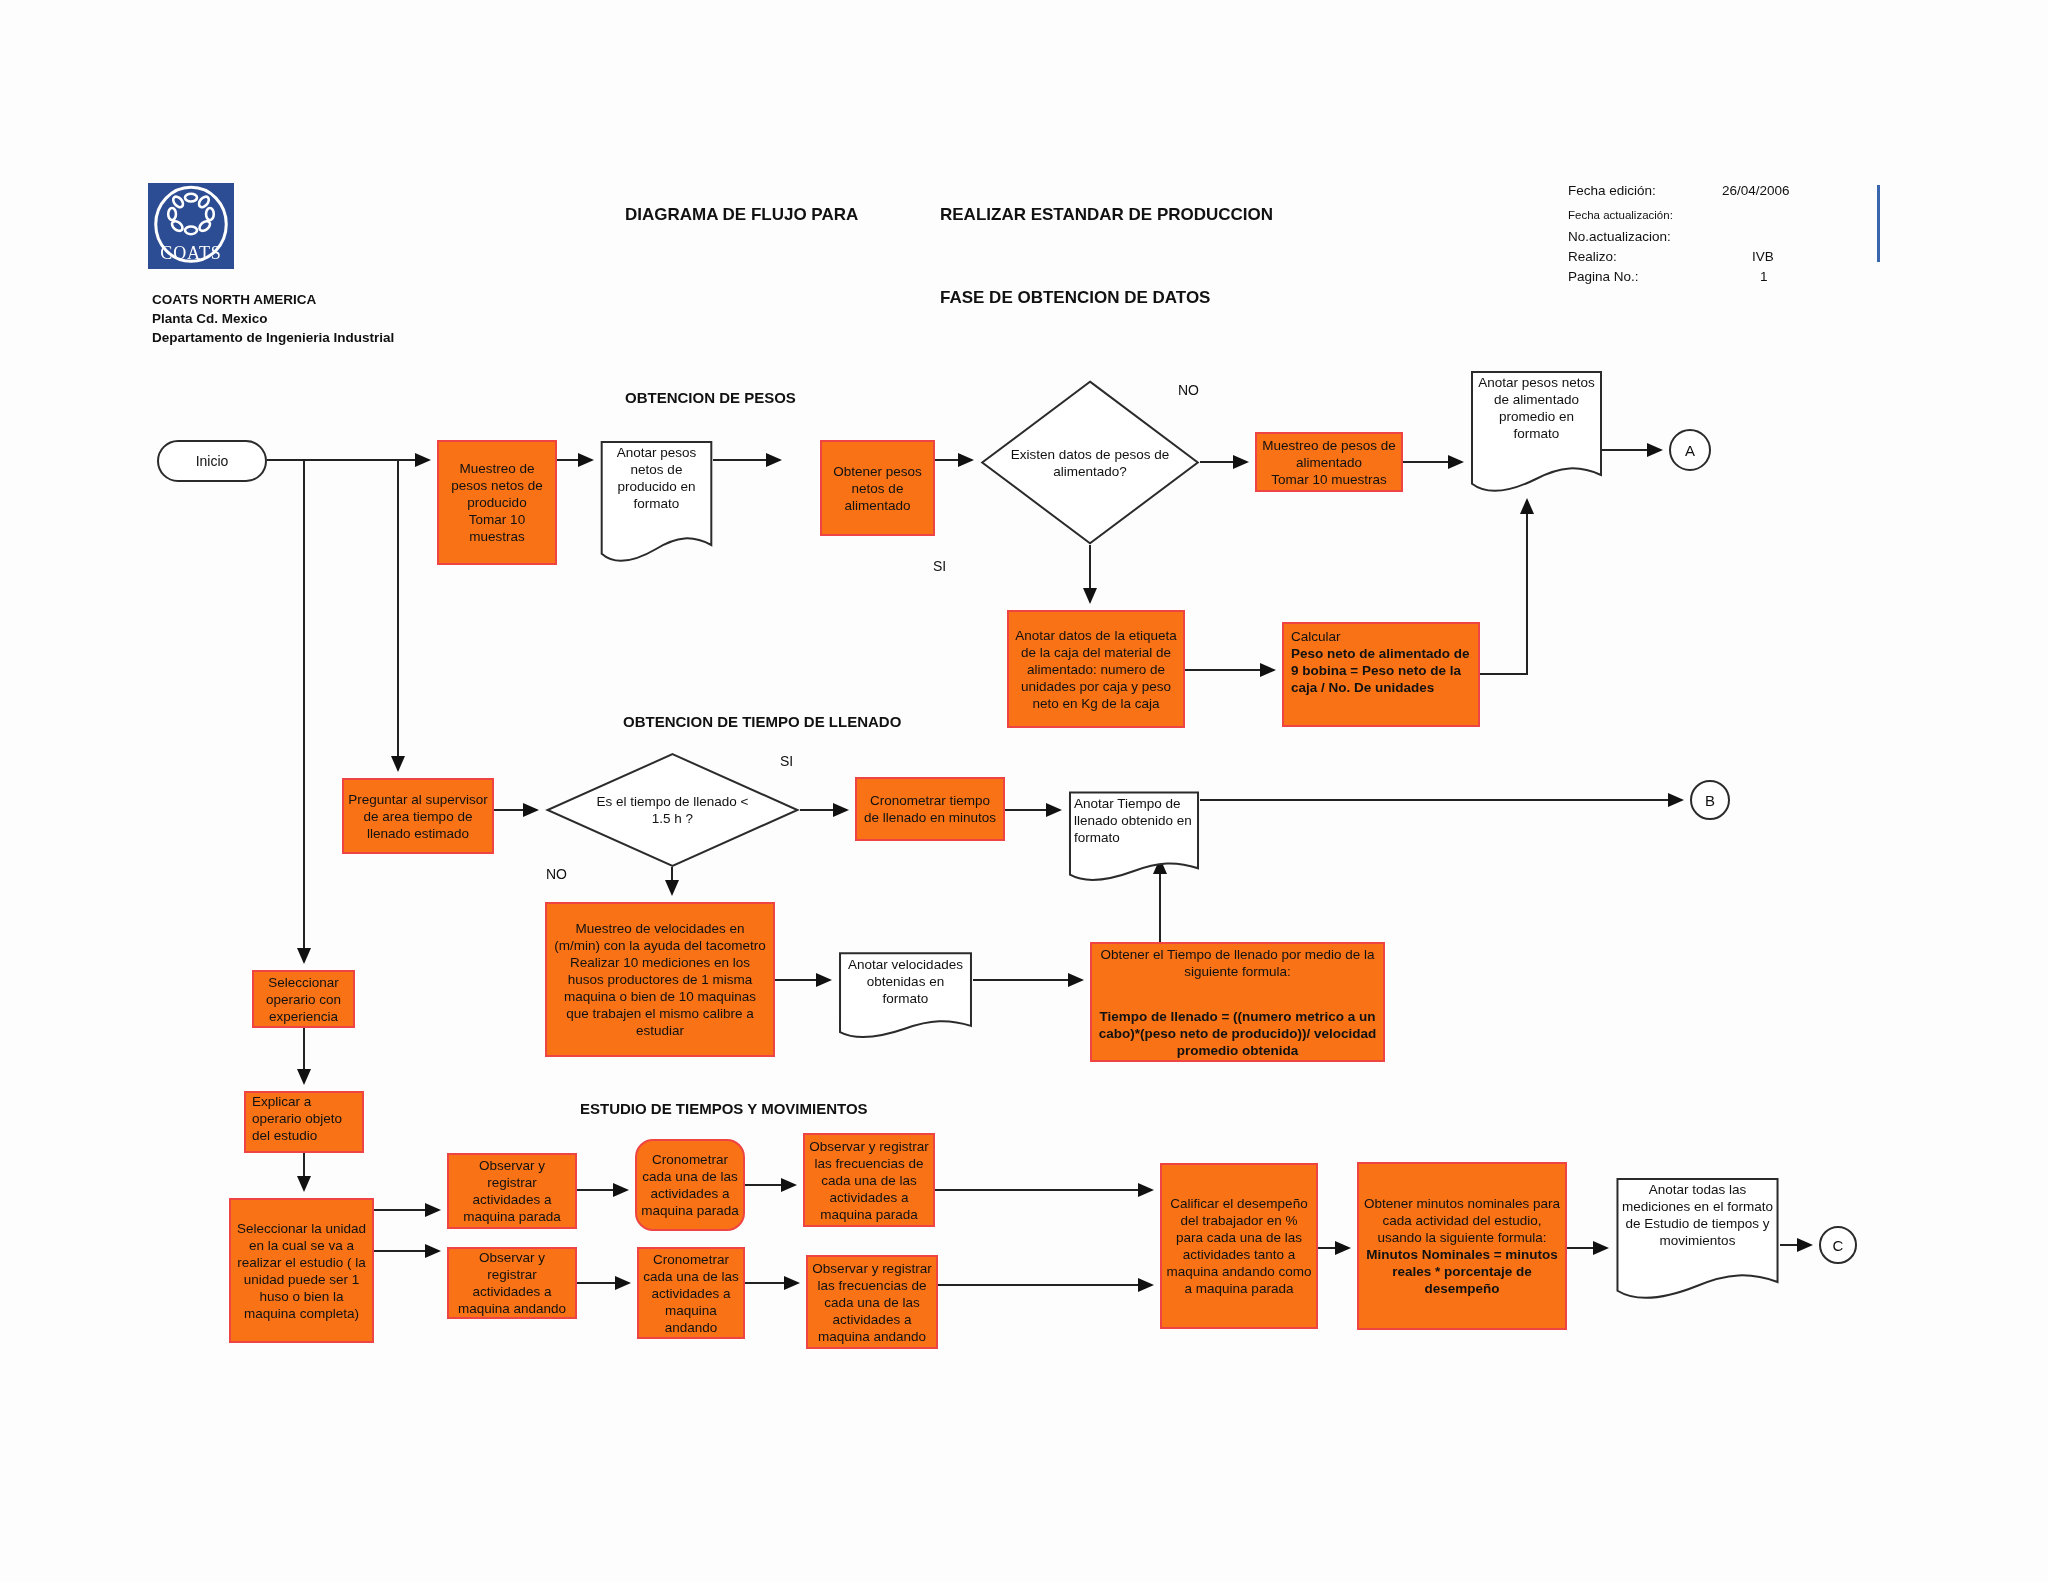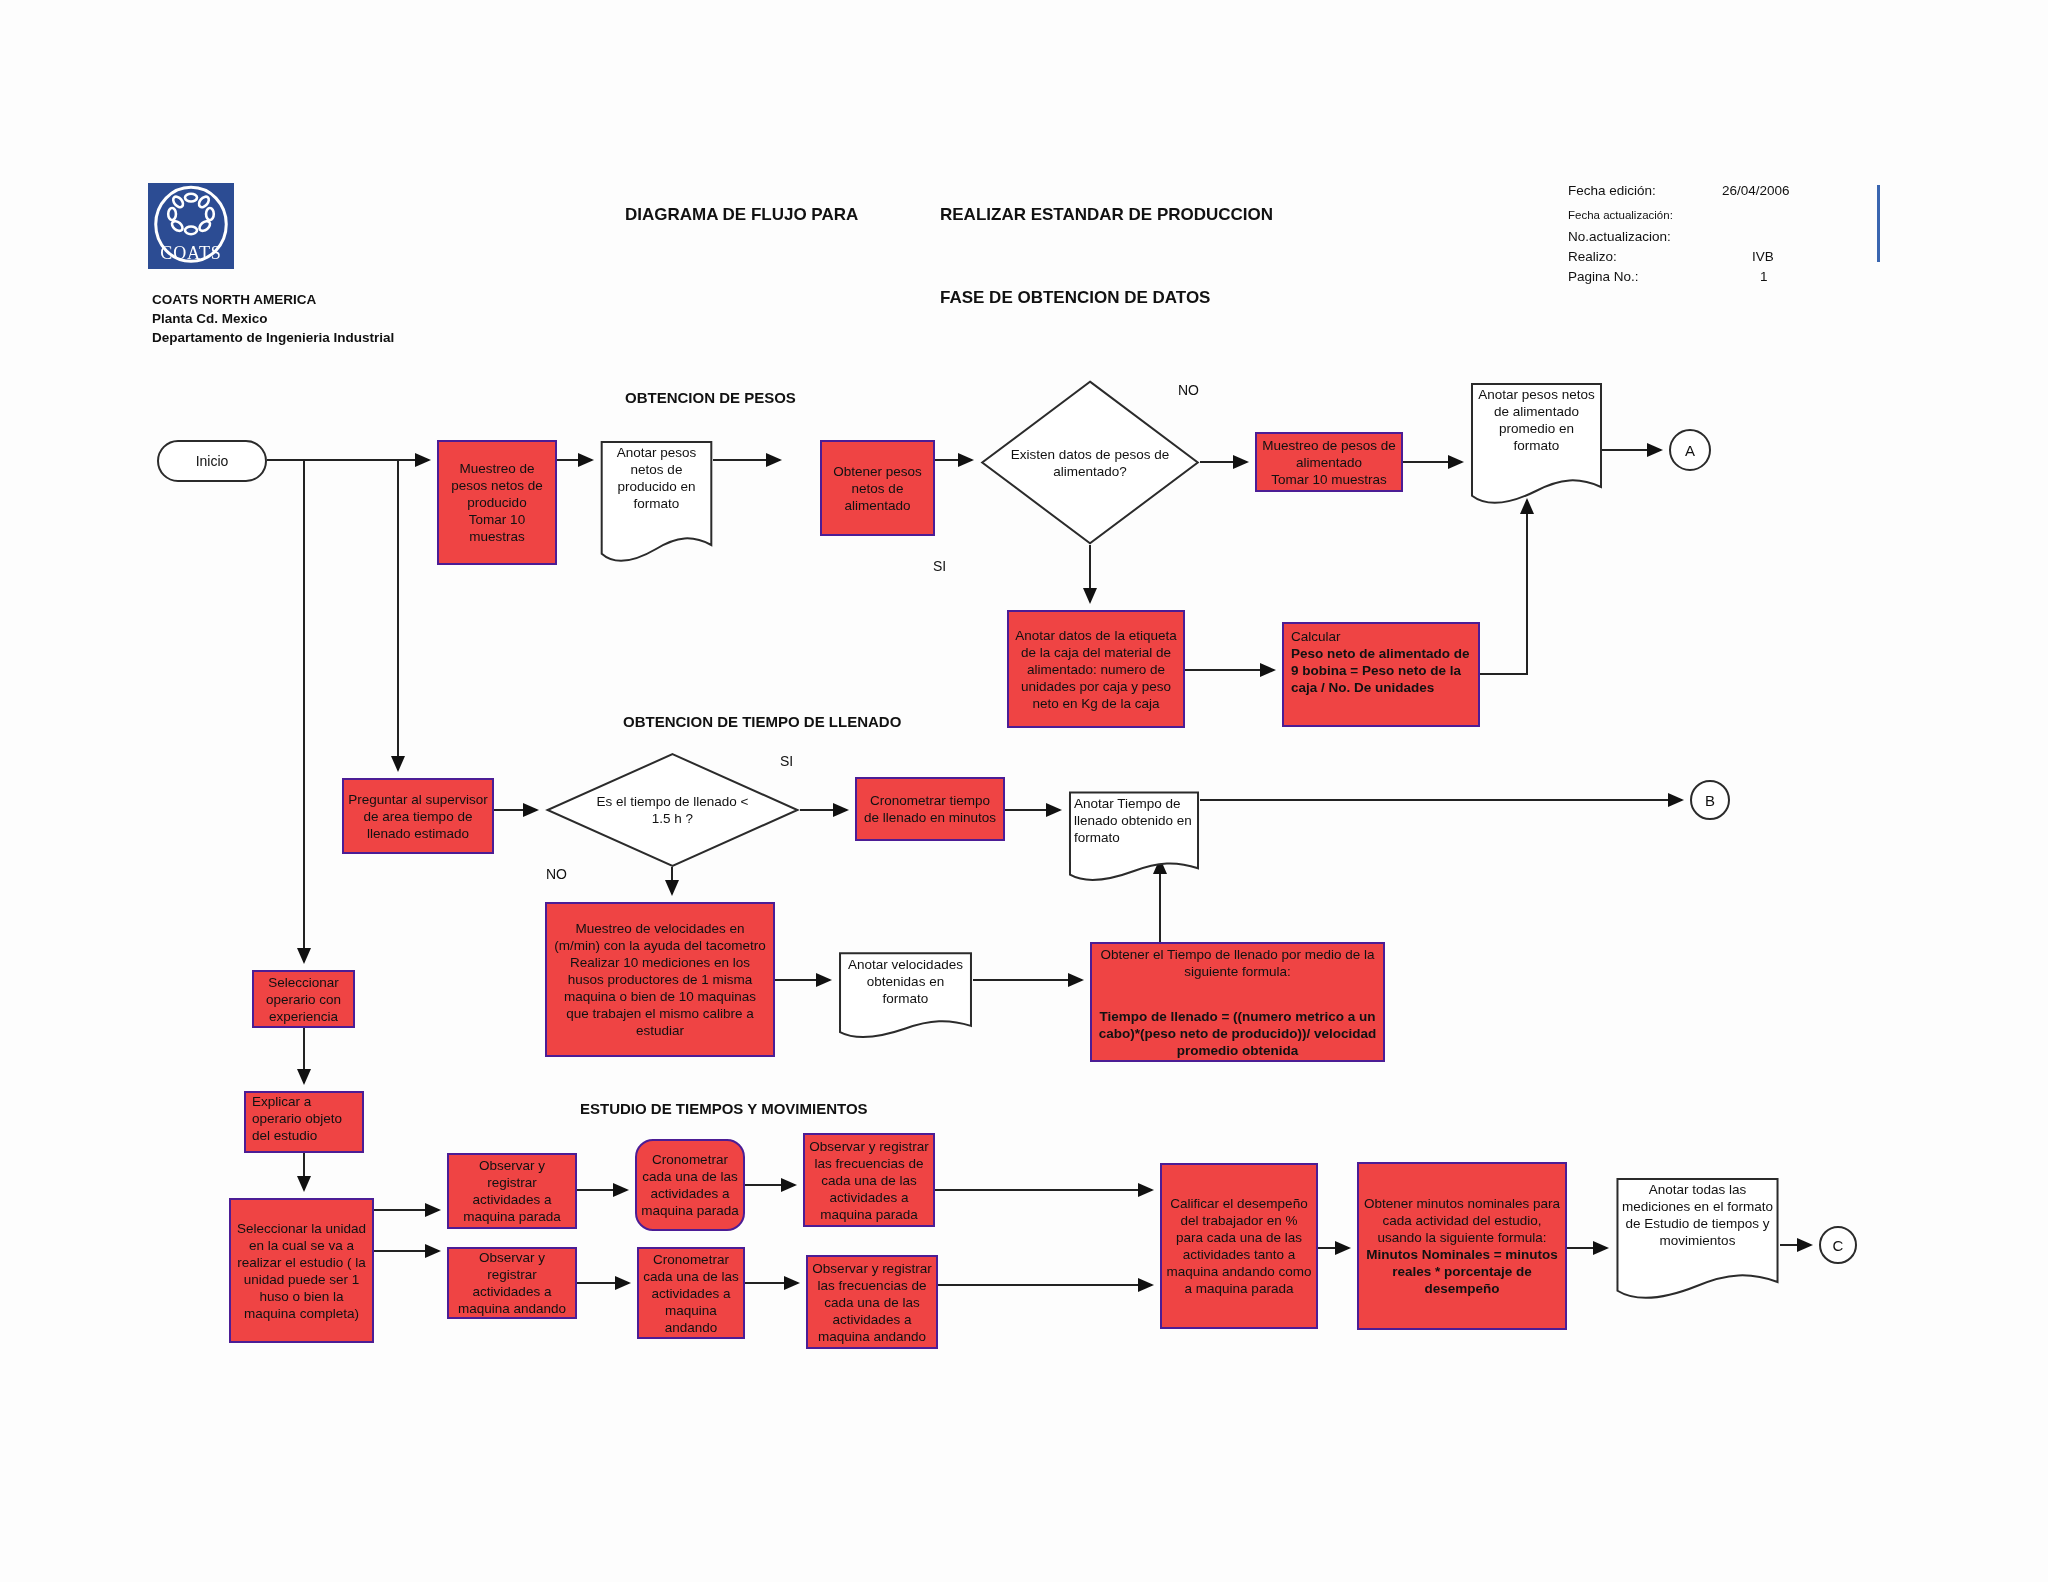--- a/index.html
+++ b/index.html
@@ -2,21 +2,21 @@
 <html><head>
 <meta charset="utf-8">
 <style>
   html,body{margin:0;padding:0;background:#e8e8e8;}
   .page{position:relative;width:2048px;height:1582px;background:#fdfdfd;overflow:hidden;
         font-family:"Liberation Sans", sans-serif;color:#111;}
   .wires{position:absolute;left:0;top:0;z-index:1;}
   .wires line,.wires polyline{stroke:#222;stroke-width:2;fill:none;}
   .node{position:absolute;z-index:2;display:flex;flex-direction:column;align-items:center;
         justify-content:center;text-align:center;font-size:13.5px;line-height:17px;}
-  .box{border:2px solid #4c1d95;background:#ef4444;padding:2px 4px;box-sizing:border-box;}
+  .box{border:2px solid #ef4444;background:#f97316;padding:2px 4px;box-sizing:border-box;}
   .pill{border:2px solid #2b2b2b;background:#fff;border-radius:22px;font-size:14px;box-sizing:border-box;}
   .circ{border:2px solid #2b2b2b;background:#fff;border-radius:50%;font-size:15px;box-sizing:border-box;}
   .doc,.dia{display:block;background:transparent;}
   .doc .shape,.dia .shape{position:absolute;inset:0;width:100%;height:100%;}
   .doc .txt,.dia .txt{position:relative;z-index:2;padding:4px 6px;}
   .dia{display:flex;align-items:center;justify-content:center;}
   .dia .txt{padding:0 26px;}
   .pre{white-space:pre-line;}
   .tl{align-items:flex-start;text-align:left;justify-content:flex-start;}
   .tl .txt{text-align:left;}
@@ -150,21 +150,21 @@
   <div class="node dia" style="left:980px;top:380px;width:220px;height:165px;">
     <svg class="shape" viewBox="0 0 100 100" preserveAspectRatio="none">
       <polygon points="50,1 99,50 50,99 1,50" fill="#fff" stroke="#2b2b2b" stroke-width="2" vector-effect="non-scaling-stroke"></polygon>
     </svg>
     <div class="txt">Existen datos de pesos de alimentado?</div>
   </div>
 
   <div class="node box pre" style="left:1255px;top:432px;width:148px;height:60px;">Muestreo de pesos de alimentado
 Tomar 10 muestras</div>
 
-  <div class="node doc" style="left:1470px;top:382px;width:133px;height:125px;">
+  <div class="node doc" style="left:1470px;top:370px;width:133px;height:125px;">
     <svg class="shape" viewBox="0 0 100 100" preserveAspectRatio="none">
       <path d="M1.5,1.5 L98.5,1.5 L98.5,84 C82,76 68,77 50,87 C33,96 14,101 1.5,91 Z" fill="#fff" stroke="#2b2b2b" stroke-width="2" vector-effect="non-scaling-stroke"></path>
     </svg>
     <div class="txt">Anotar pesos netos de alimentado promedio en formato</div>
   </div>
 
   <div class="node circ" style="left:1669px;top:429px;width:42px;height:42px;">
     <span>A</span>
   </div>
 

